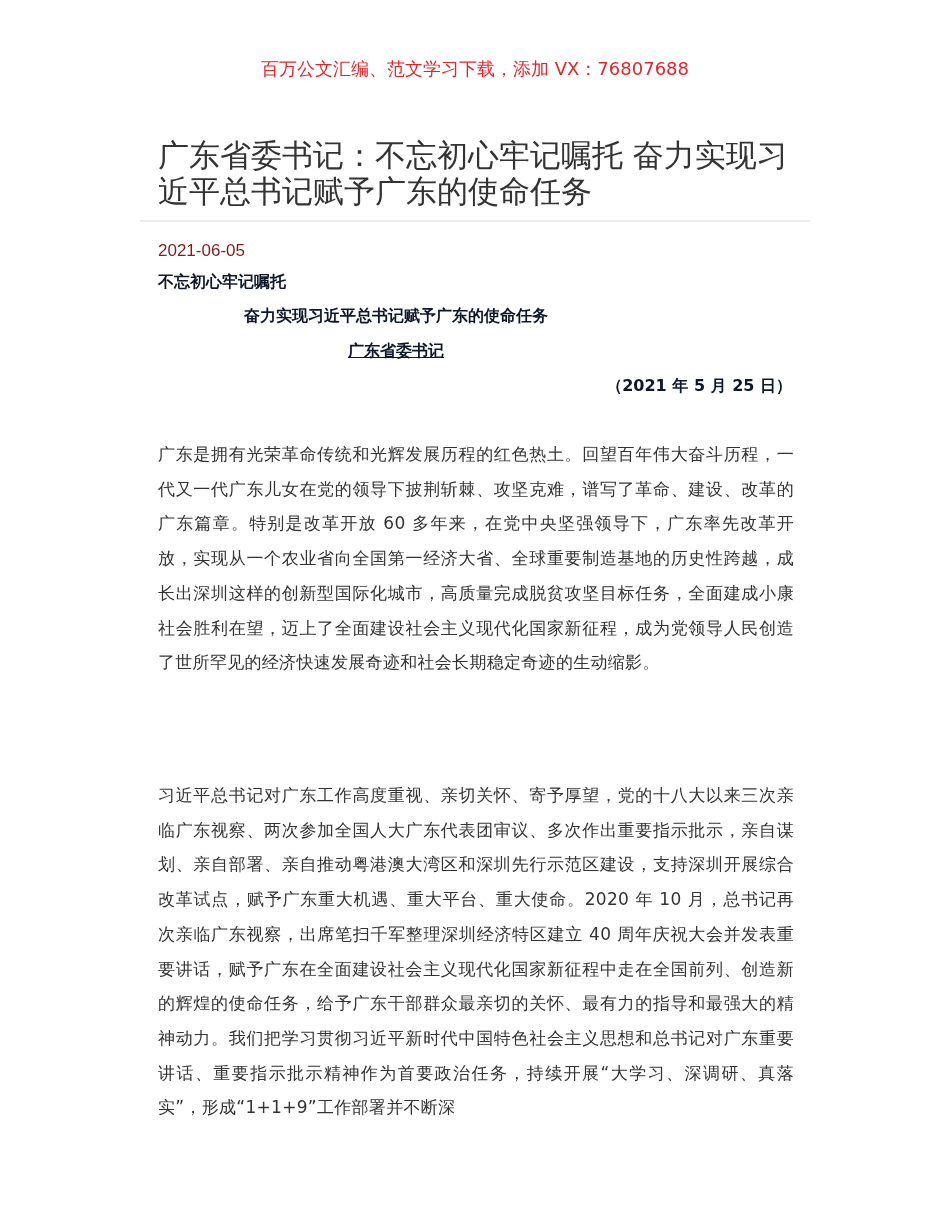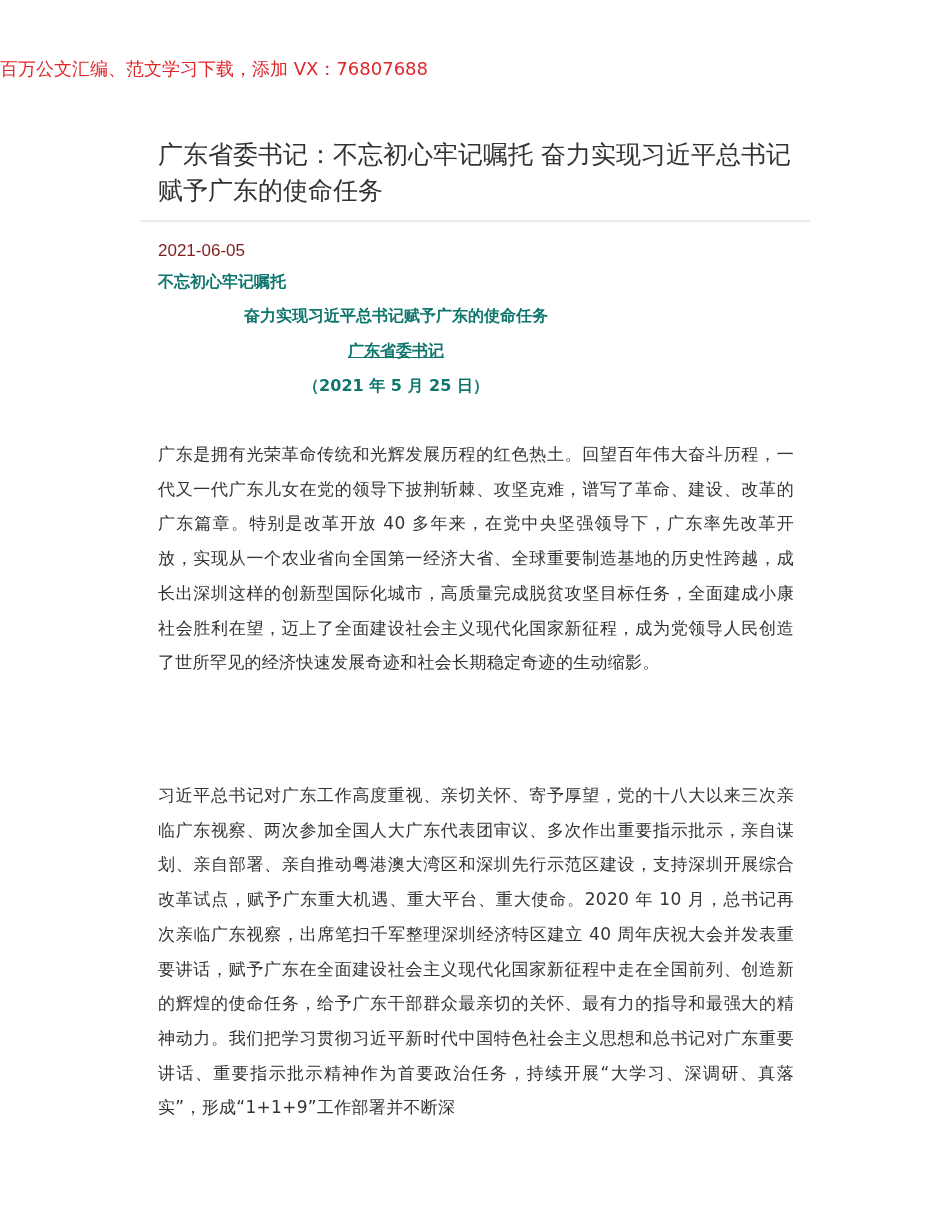--- a/index.html
+++ b/index.html
@@ -12,31 +12,31 @@
     body {
       position: relative;
       font-family: "DejaVu Sans", "Liberation Sans", sans-serif;
       color: #333333;
     }
     .banner {
       position: absolute;
       top: 55px;
       left: 0;
       width: 950px;
-      text-align: left;
+      text-align: center;
       font-size: 18px;
       line-height: 28px;
       color: #e0262b;
     }
     .article-title {
       position: absolute;
       top: 137px;
       left: 158px;
       width: 640px;
-      font-size: 25px;
+      font-size: 31px;
       line-height: 36px;
       color: #333333;
       font-weight: normal;
     }
     .divider {
       position: absolute;
       top: 220px;
       left: 140px;
       width: 670px;
       height: 2px;
@@ -45,39 +45,39 @@
     .publish-date {
       position: absolute;
       top: 239px;
       left: 158px;
       font-size: 17px;
       line-height: 24px;
       color: #7f1d1d;
       font-family: "Liberation Sans", "DejaVu Sans", sans-serif;
     }
     .red-bold {
-      color: #0f766e;
+      color: #0f172a;
       font-weight: bold;
       font-size: 16px;
       line-height: 24px;
     }
     .subhead-left {
       position: absolute;
       top: 270px;
       left: 158px;
     }
     .subhead-center {
       position: absolute;
       left: 0;
       width: 792px;
       text-align: center;
     }
     .sc-1 { top: 304px; }
     .sc-2 { top: 339px; text-decoration: underline; }
-    .sc-3 { top: 374px; }
+    .sc-3 { top: 374px; text-align: right; }
     .body-para {
       position: absolute;
       left: 158px;
       width: 636px;
       font-size: 17px;
       line-height: 34.7px;
       color: #333333;
       text-align: justify;
       letter-spacing: 0.3px;
     }
@@ -94,14 +94,14 @@
 <div class="divider"></div>
 
 <div class="publish-date">2021-06-05</div>
 
 <div class="red-bold subhead-left">不忘初心牢记嘱托</div>
 
 <div class="red-bold subhead-center sc-1">奋力实现习近平总书记赋予广东的使命任务</div>
 <div class="red-bold subhead-center sc-2">广东省委书记</div>
 <div class="red-bold subhead-center sc-3">（2021 年 5 月 25 日）</div>
 
-<p class="body-para para-1">广东是拥有光荣革命传统和光辉发展历程的红色热土。回望百年伟大奋斗历程，一代又一代广东儿女在党的领导下披荆斩棘、攻坚克难，谱写了革命、建设、改革的广东篇章。特别是改革开放 40 多年来，在党中央坚强领导下，广东率先改革开放，实现从一个农业省向全国第一经济大省、全球重要制造基地的历史性跨越，成长出深圳这样的创新型国际化城市，高质量完成脱贫攻坚目标任务，全面建成小康社会胜利在望，迈上了全面建设社会主义现代化国家新征程，成为党领导人民创造了世所罕见的经济快速发展奇迹和社会长期稳定奇迹的生动缩影。</p>
+<p class="body-para para-1">广东是拥有光荣革命传统和光辉发展历程的红色热土。回望百年伟大奋斗历程，一代又一代广东儿女在党的领导下披荆斩棘、攻坚克难，谱写了革命、建设、改革的广东篇章。特别是改革开放 60 多年来，在党中央坚强领导下，广东率先改革开放，实现从一个农业省向全国第一经济大省、全球重要制造基地的历史性跨越，成长出深圳这样的创新型国际化城市，高质量完成脱贫攻坚目标任务，全面建成小康社会胜利在望，迈上了全面建设社会主义现代化国家新征程，成为党领导人民创造了世所罕见的经济快速发展奇迹和社会长期稳定奇迹的生动缩影。</p>
 <p class="body-para para-2">习近平总书记对广东工作高度重视、亲切关怀、寄予厚望，党的十八大以来三次亲临广东视察、两次参加全国人大广东代表团审议、多次作出重要指示批示，亲自谋划、亲自部署、亲自推动粤港澳大湾区和深圳先行示范区建设，支持深圳开展综合改革试点，赋予广东重大机遇、重大平台、重大使命。2020 年 10 月，总书记再次亲临广东视察，出席笔扫千军整理深圳经济特区建立 40 周年庆祝大会并发表重要讲话，赋予广东在全面建设社会主义现代化国家新征程中走在全国前列、创造新的辉煌的使命任务，给予广东干部群众最亲切的关怀、最有力的指导和最强大的精神动力。我们把学习贯彻习近平新时代中国特色社会主义思想和总书记对广东重要讲话、重要指示批示精神作为首要政治任务，持续开展“大学习、深调研、真落实”，形成“1+1+9”工作部署并不断深</p>
 
 </body></html>

